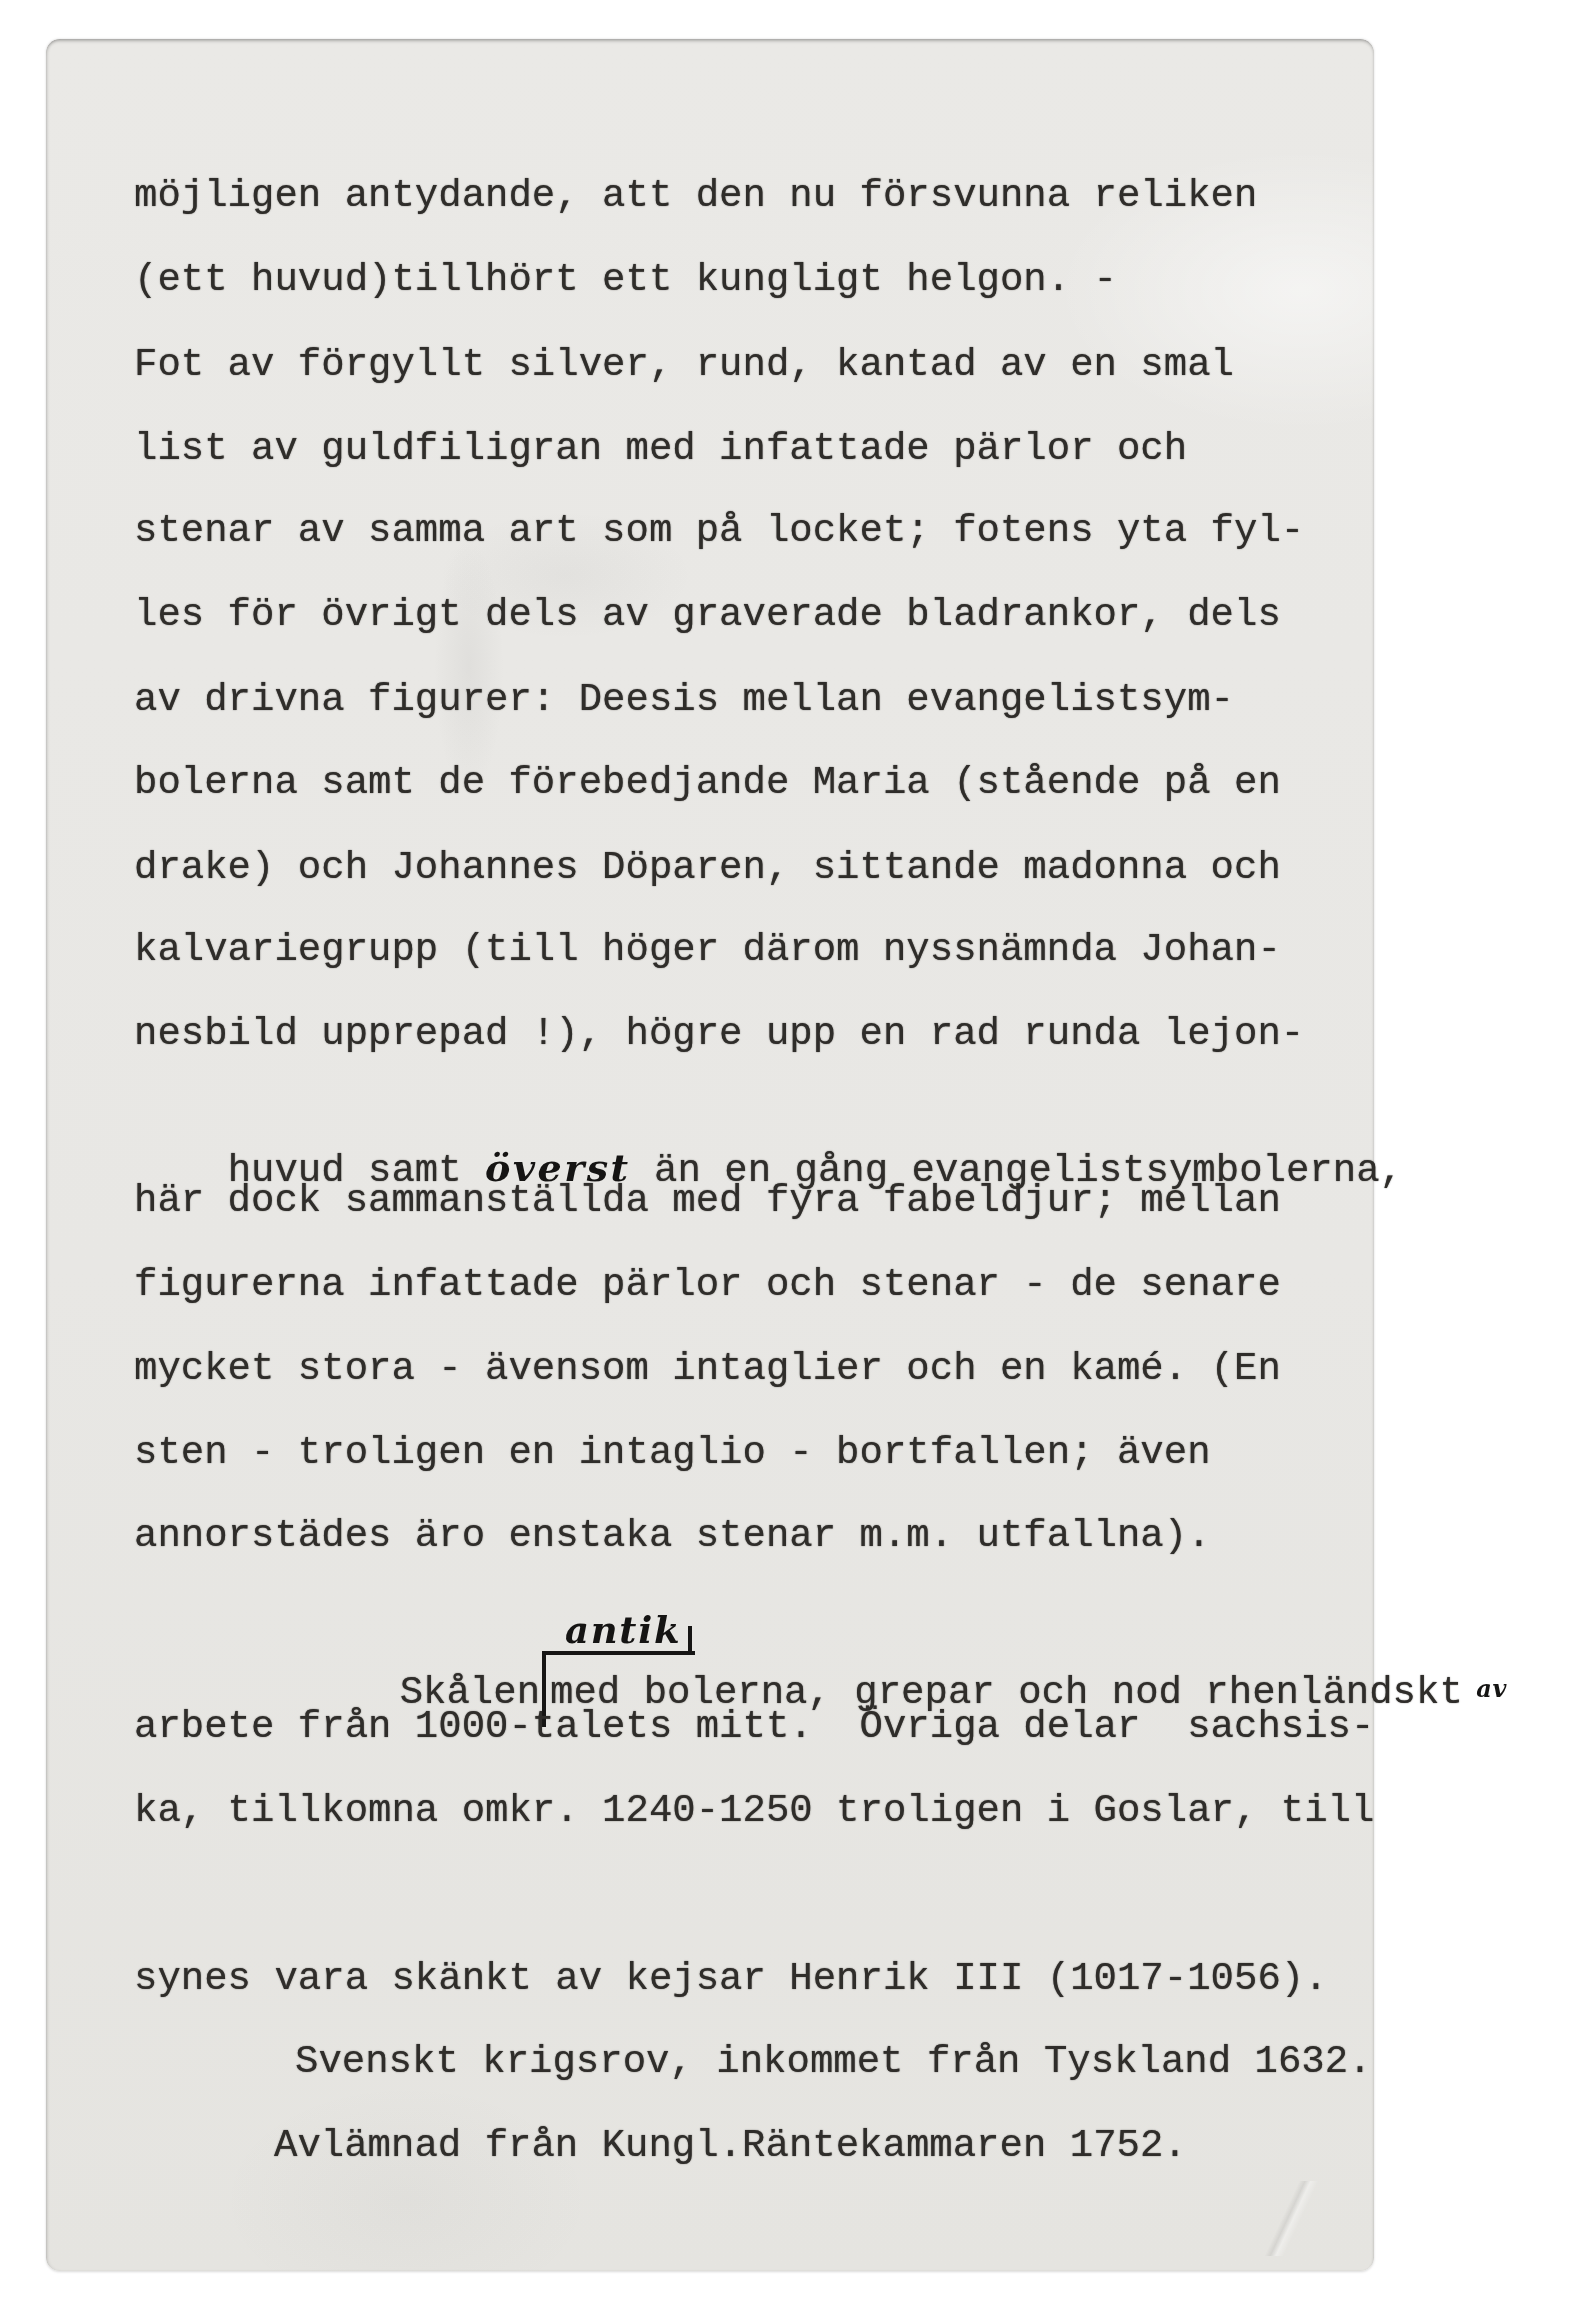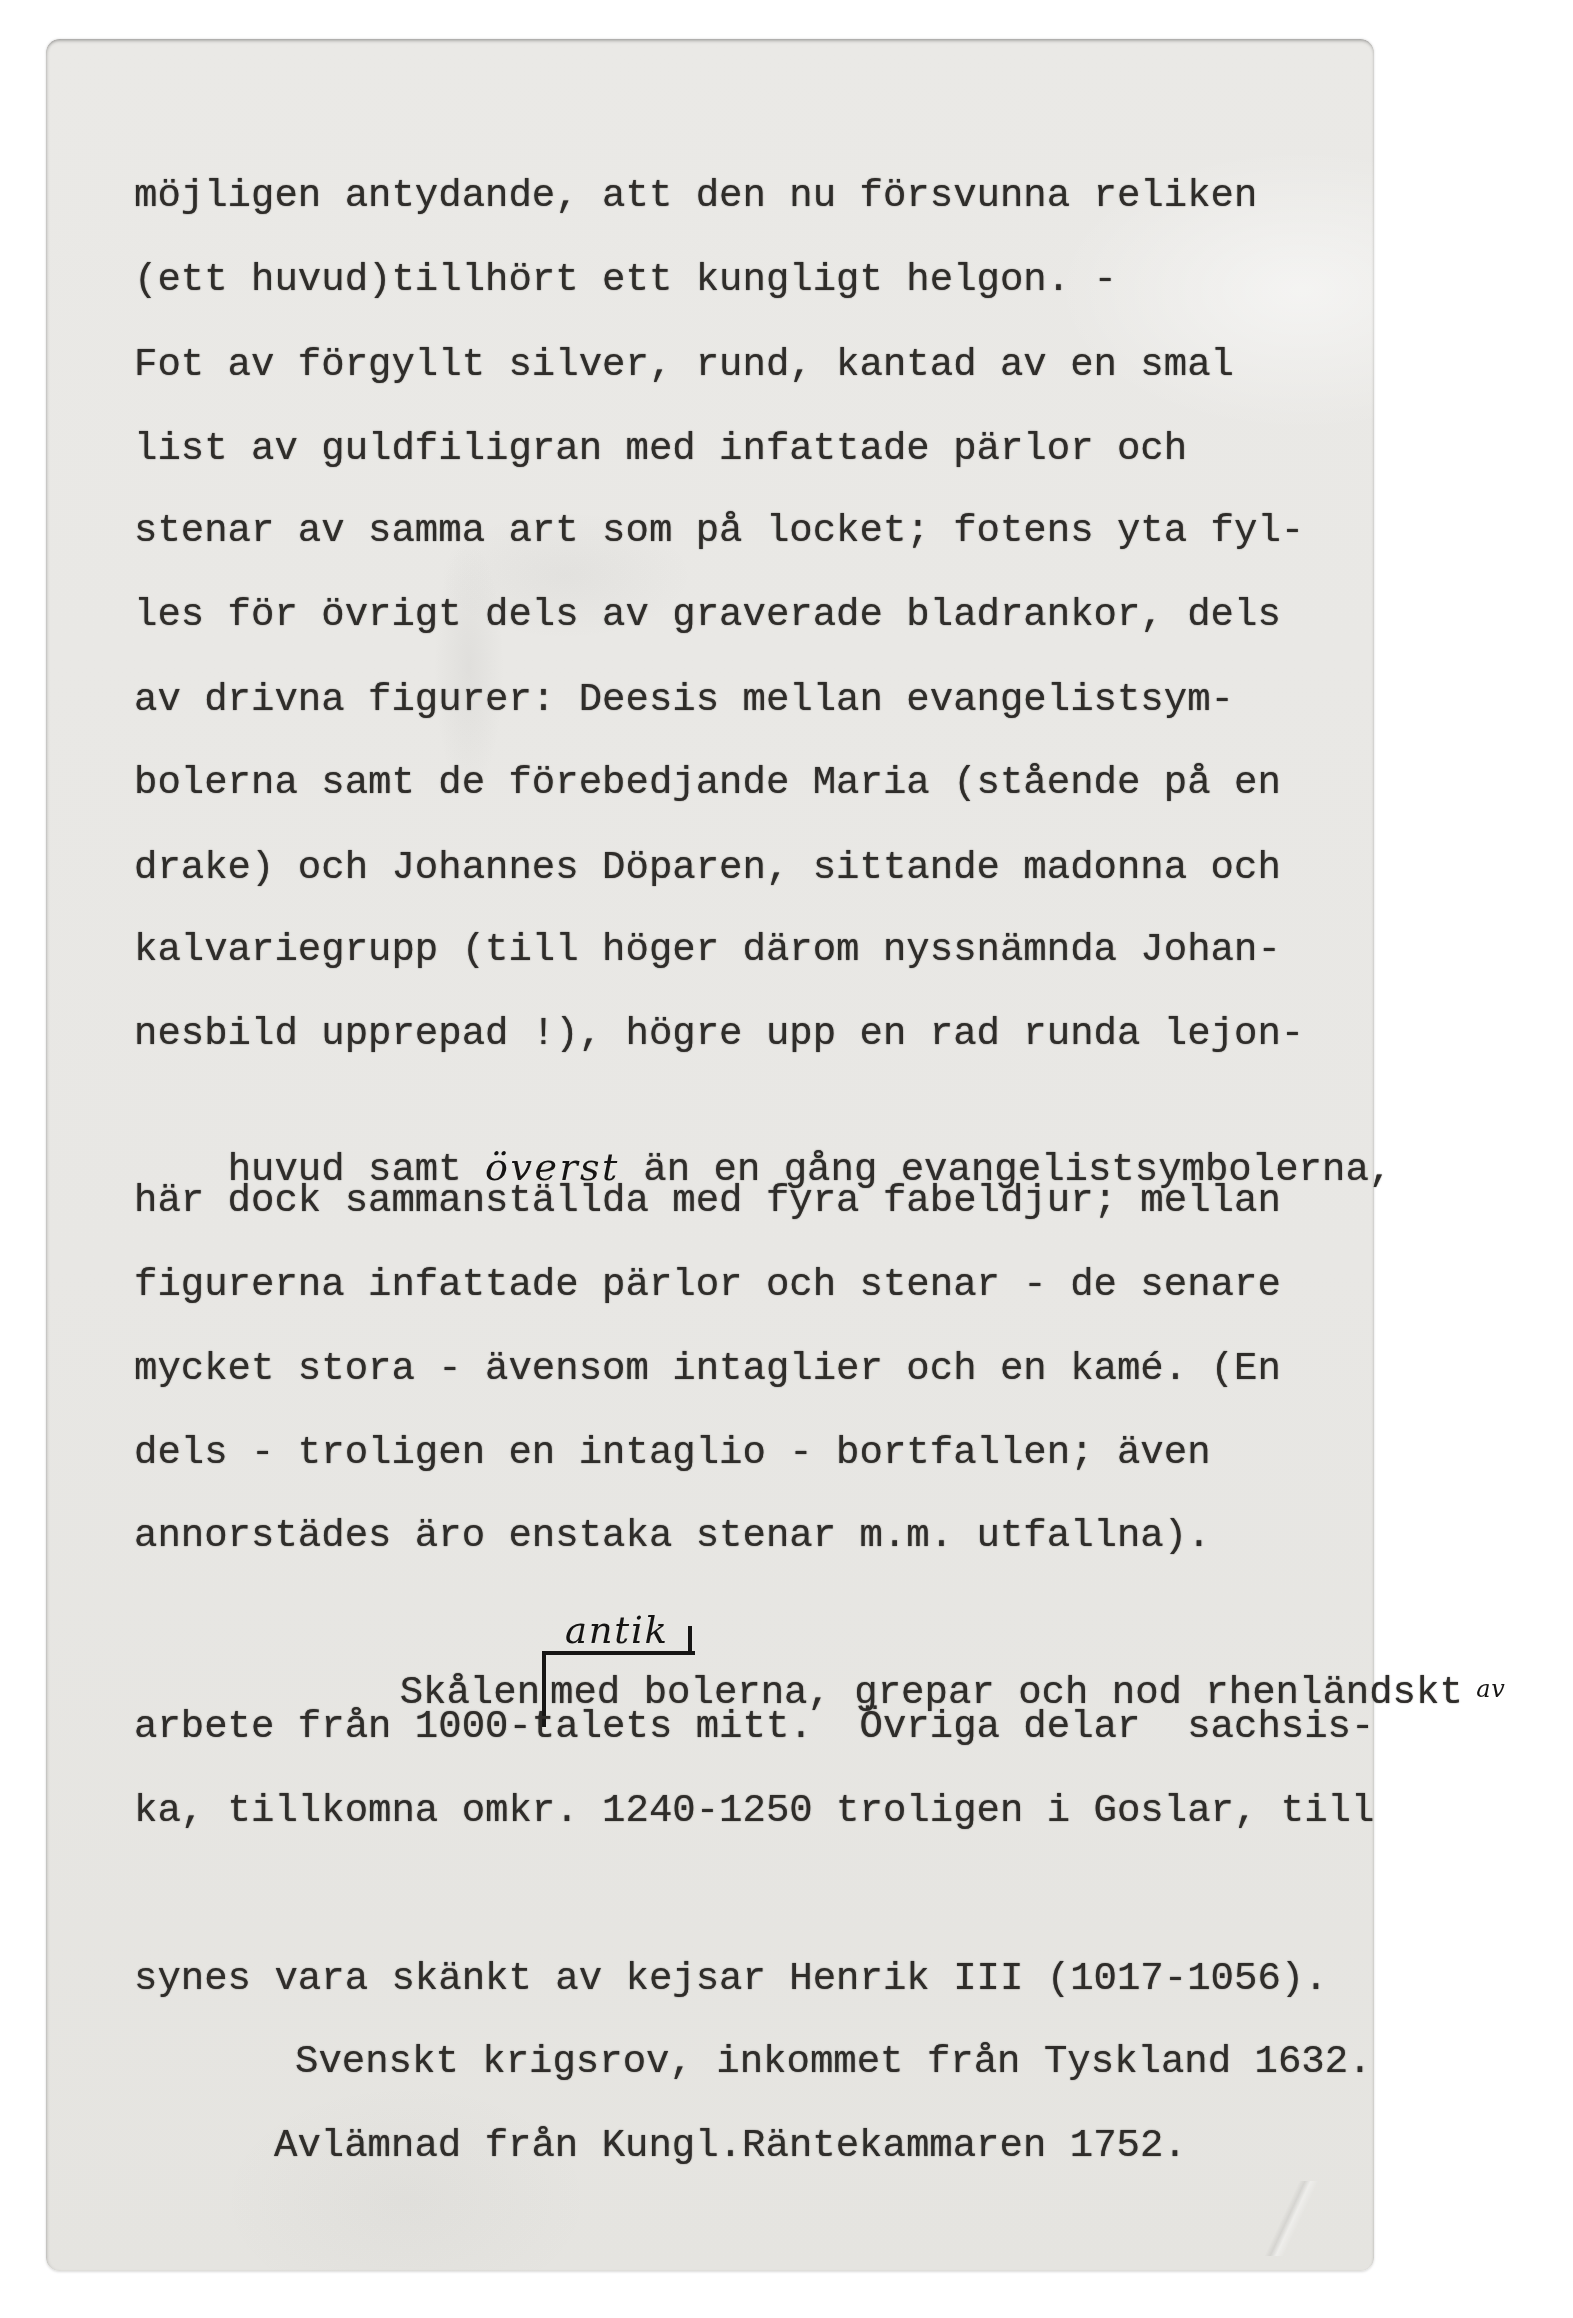--- a/index.html
+++ b/index.html
@@ -33,21 +33,21 @@
   }
   .line{
     position:absolute;left:88px;
     font-size:39px;line-height:49px;
     color:#2f2d2a;
     white-space:pre;
     text-shadow:0 0 1.7px rgba(47,45,42,.40), 0 0 0.8px rgba(47,45,42,.55);
   }
   .hand{
     font-family:"DejaVu Serif", serif;
-    font-style:italic;font-weight:400;
+    font-style:italic;font-weight:700;
     color:#151413;
     text-shadow:none;
   }
   .hand-overst{font-size:38px;letter-spacing:2.5px;}
   .hand-av{font-size:24px;display:inline-block;transform:translateY(-5.9px);margin-left:13.4px;letter-spacing:0.8px;}
   .insert{
     position:relative;display:inline-block;width:10px;height:1.7px;
   }
   .insert .bracket{
     position:absolute;left:1.7px;top:-50px;width:149px;height:72px;
@@ -78,21 +78,21 @@
   <div class="line" style="top:887px">kalvariegrupp (till höger därom nyssnämnda Johan-</div>
   <div class="line" style="top:971px">nesbild upprepad !), högre upp en rad runda lejon-</div>
 
   <div class="line" style="top:1055px">
     <span>huvud samt </span><span class="hand hand-overst">överst</span><span> än en gång evangelistsymbolerna,</span>
   </div>
 
   <div class="line" style="top:1138px">här dock sammanställda med fyra fabeldjur; mellan</div>
   <div class="line" style="top:1222px">figurerna infattade pärlor och stenar - de senare</div>
   <div class="line" style="top:1306px">mycket stora - ävensom intaglier och en kamé. (En</div>
-  <div class="line" style="top:1390px">dels - troligen en intaglio - bortfallen; även</div>
+  <div class="line" style="top:1390px">sten - troligen en intaglio - bortfallen; även</div>
   <div class="line" style="top:1473px">annorstädes äro enstaka stenar m.m. utfallna).</div>
 
   <div class="line" style="top:1581px;left:260px">
     <span>Skålen</span><span class="insert"><span class="bracket"></span><span class="tick"></span><span class="hand antik">antik</span></span><span>med bolerna, grepar och nod rhenländskt</span><span class="hand hand-av">av</span>
   </div>
 
   <div class="line" style="top:1664px">arbete från 1000-talets mitt.  Övriga delar  sachsis-</div>
   <div class="line" style="top:1748px">ka, tillkomna omkr. 1240-1250 troligen i Goslar, till</div>
   <div class="line" style="top:1916px">synes vara skänkt av kejsar Henrik III (1017-1056).</div>
   <div class="line" style="top:1999px;left:249px">Svenskt krigsrov, inkommet från Tyskland 1632.</div>

